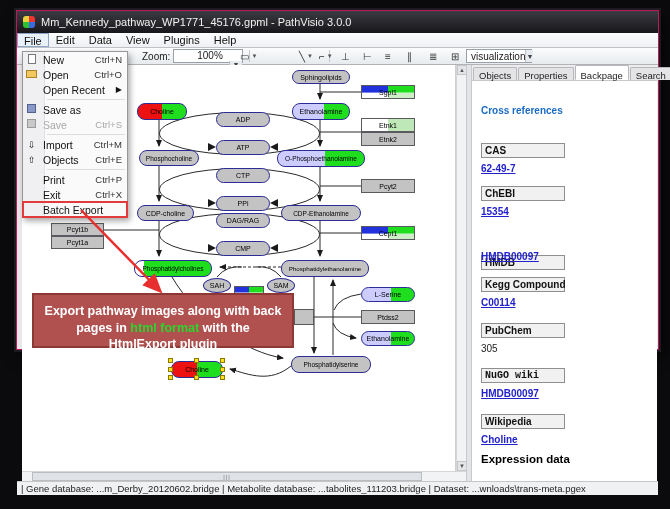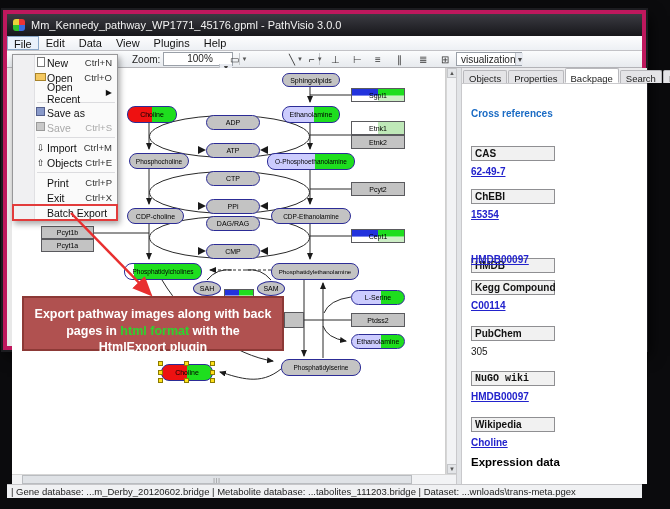--- a/index.html
+++ b/index.html
@@ -1,19 +1,19 @@
 <!DOCTYPE html>
 <html><head>
 <meta charset="utf-8">
 <style>
   html,body{margin:0;padding:0;background:#0b0b0d;width:670px;height:509px;overflow:hidden;
     font-family:"Liberation Sans",sans-serif;}
   *{box-sizing:border-box;}
-  #window{position:absolute;left:3px;top:10px;width:643px;height:340px;background:#e8e8e8;
-    border:4px solid #be185d;box-shadow:0 0 0 2px #1c1c20,4px 6px 14px rgba(0,0,0,.8);}
+  #window{position:absolute;left:16px;top:10px;width:643px;height:340px;background:#e8e8e8;
+    border:1px solid #be185d;box-shadow:0 0 0 2px #1c1c20,4px 6px 14px rgba(0,0,0,.8);}
   
   #titlebar{position:absolute;left:0;top:0;width:100%;height:22px;
     background:linear-gradient(#3b3b42,#17171b);color:#f2f2f2;font-size:11px;
     display:flex;align-items:center;padding:0 6px;gap:6px;}
   #appicon{width:12px;height:12px;border-radius:3px;
     background:conic-gradient(#e33 0 25%,#3b6be0 0 50%,#2ec22e 0 75%,#e9d33a 0);flex:0 0 auto;}
   
   #menubar{position:absolute;left:0;top:22px;width:100%;height:15px;
     background:linear-gradient(#fdfdfe,#edf0f4);border-bottom:1px solid #c2c2c6;
     display:flex;align-items:center;font-size:11px;color:#111;}
@@ -77,21 +77,21 @@
   #expr-heading{position:absolute;left:9px;top:388px;font-size:11.5px;font-weight:bold;color:#000;}
   
   #statusbar{position:absolute;left:0;top:470px;width:100%;height:14px;background:#f0f1f3;
     border-top:1px solid #c6c6c9;font-size:9.5px;color:#222;line-height:13px;padding:0 4px;
     white-space:nowrap;overflow:hidden;}
   
   #file-menu{position:absolute;left:5px;top:40px;width:106px;background:#fafafa;
     border:1px solid #979799;box-shadow:2px 3px 6px rgba(0,0,0,.35);z-index:50;font-size:10.5px;color:#111;}
   #file-menu::before{content:"";position:absolute;left:0;top:0;bottom:0;width:21px;background:#f0f0f2;
     border-right:1px solid #e0e0e3;}
-  .mi{position:relative;height:15px;display:flex;align-items:center;padding:0 5px 0 21px;}
+  .mi{position:relative;height:15px;display:flex;align-items:center;padding:0 5px 0 2px;gap:5px;}
   .mi .mic{width:13px;text-align:center;flex:0 0 13px;font-size:9px;z-index:1;}
   .mi .ml{flex:1;z-index:1;}
   .mi .ms{color:#333;font-size:9.5px;z-index:1;}
   .mi.disabled .ml,.mi.disabled .ms,.mi.disabled .mic{color:#a9a9a9;}
   .mi .sub{font-size:8px;z-index:1;}
   .msep{height:1px;background:#dcdcdf;margin:2px 2px 2px 24px;}
   .mi.hl{outline:2px solid #e23b3b;outline-offset:-1px;}
   .ic-new{display:inline-block;width:8px;height:10px;background:#fff;border:1px solid #777;}
   .ic-open{display:inline-block;width:11px;height:8px;background:#f4c860;border:1px solid #a8832a;}
   .ic-save{display:inline-block;width:9px;height:9px;background:#8899c9;border:1px solid #55608d;}

